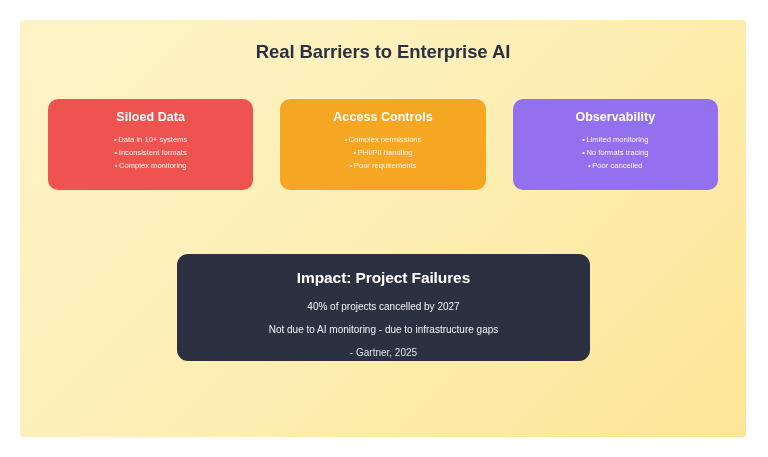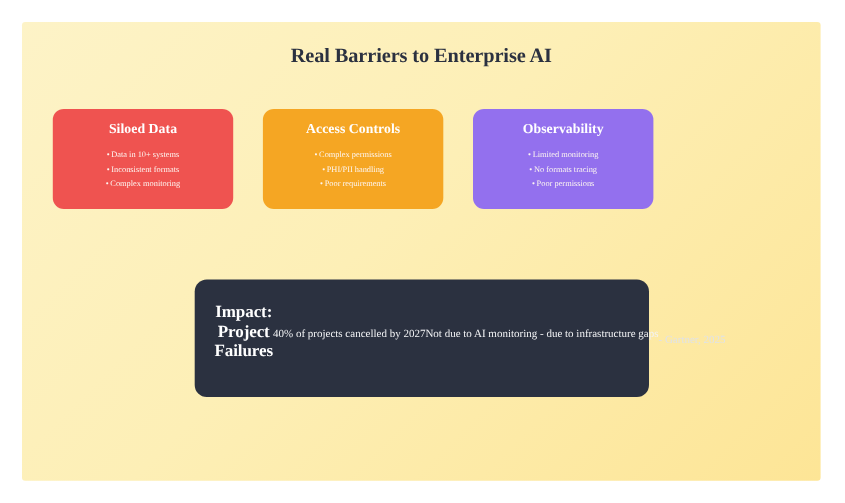--- a/index.html
+++ b/index.html
@@ -19,42 +19,41 @@
   #slide {
     position: absolute;
     left: 20px;
     top: 20px;
     width: 726px;
     height: 417px;
     border-radius: 3px;
     background: linear-gradient(135deg, #fdf3c7 0%, #fdefb6 45%, #fde596 100%);
     box-sizing: border-box;
     padding: 0;
-    font-family: Liberation Serif, serif;
   }
 
   
   #slide-title {
     position: absolute;
     left: 0;
     top: 21px;
     width: 100%;
     text-align: center;
     font-size: 18.5px;
     font-weight: bold;
     color: #2b3140;
     letter-spacing: -0.1px;
   }
 
   
   #cards-row {
     position: absolute;
     left: 28px;
     top: 79px;
-    width: 546px;
+    width: 670px;
     display: flex;
     justify-content: flex-end;
     gap: 27px;
   }
   .barrier-card {
     flex: 1 1 0;
     height: 91px;
     border-radius: 10px;
     box-sizing: border-box;
     padding: 11px 10px 10px 10px;
@@ -94,21 +93,21 @@
     position: absolute;
     left: 157px;
     top: 234px;
     width: 413px;
     height: 107px;
     border-radius: 11px;
     background: #2b3140;
     box-sizing: border-box;
     padding: 15px 18px 12px 18px;
     display: flex;
-    flex-direction: row;
+    flex-direction: column;
     align-items: center;
   }
   #impact-title {
     font-size: 15.5px;
     font-weight: bold;
     color: #ffffff;
     text-align: center;
     margin-bottom: 14px;
     letter-spacing: -0.1px;
   }
@@ -154,21 +153,21 @@
         <li><span class="bullet-dot">•</span><span>PHI/PII handling</span></li>
         <li><span class="bullet-dot">•</span><span>Poor requirements</span></li>
       </ul>
     </div>
 
     <div class="barrier-card" style="background: rgb(147, 112, 238);">
       <div class="barrier-card-title">Observability</div>
       <ul class="barrier-bullets">
         <li><span class="bullet-dot">•</span><span>Limited monitoring</span></li>
         <li><span class="bullet-dot">•</span><span>No formats tracing</span></li>
-        <li><span class="bullet-dot">•</span><span>Poor permissions</span></li>
+        <li><span class="bullet-dot">•</span><span>Poor cancelled</span></li>
       </ul>
     </div>
 
   </div>
 
   <div id="impact-panel" style="background: rgb(43, 49, 64);">
     <div id="impact-title">Impact: Project Failures</div>
     <div class="impact-line">40% of projects cancelled by 2027</div>
     <div class="impact-line">Not due to AI monitoring - due to infrastructure gaps</div>
     <div id="impact-source">- Gartner, 2025</div>

